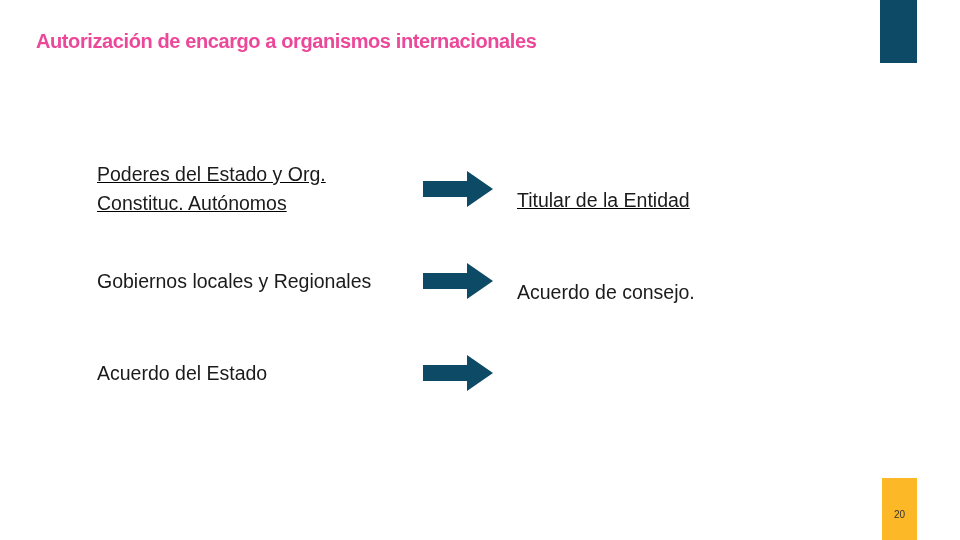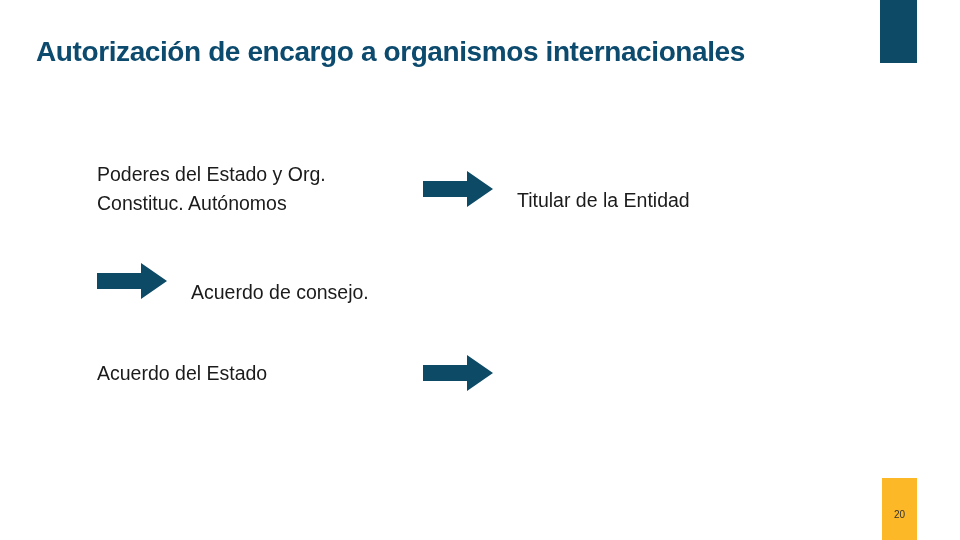--- a/index.html
+++ b/index.html
@@ -12,43 +12,43 @@
     position: relative;
     width: 960px;
     height: 540px;
     background: #ffffff;
     overflow: hidden;
   }
   .slide-title {
     position: absolute;
     left: 36px;
     top: 17px;
-    font-size: 28px;
+    font-size: 20px;
     font-weight: bold;
     letter-spacing: -0.4px;
-    color: #0c4a6e;
+    color: #ec4899;
     white-space: nowrap;
   }
   .title-accent-square {
     position: absolute;
     left: 880px;
     top: 0;
     width: 37px;
     height: 63px;
     background: #0d4a66;
   }
   .row {
     position: absolute;
     left: 97px;
     right: 0;
     height: 70px;
     display: flex;
     align-items: center;
   }
-  .row-1 { top: 154px; }
+  .row-1 { top: 154px; text-decoration: underline; }
   .row-2 { top: 246px; }
   .row-3 { top: 338px; }
   .left-label {
     width: 326px;
     flex: 0 0 326px;
     font-size: 19.5px;
     line-height: 29px;
     color: #1b1b1b;
     white-space: pre-line;
   }
@@ -101,20 +101,21 @@
 Constituc. Autónomos</div>
     <div class="arrow-wrap">
       <svg viewBox="0 0 70 36" xmlns="http://www.w3.org/2000/svg">
         <polygon points="0,10 44,10 44,0 70,18 44,36 44,26 0,26" fill="#0d4a66"></polygon>
       </svg>
     </div>
     <div class="right-label">Titular de la Entidad</div>
   </div>
 
   <div class="row row-2">
+    <div class="left-label">Gobiernos locales y Regionales</div>
     <div class="arrow-wrap">
       <svg viewBox="0 0 70 36" xmlns="http://www.w3.org/2000/svg">
         <polygon points="0,10 44,10 44,0 70,18 44,36 44,26 0,26" fill="#0d4a66"></polygon>
       </svg>
     </div>
     <div class="right-label">Acuerdo de consejo.</div>
   </div>
 
   <div class="row row-3">
     <div class="left-label">Acuerdo del Estado</div>

